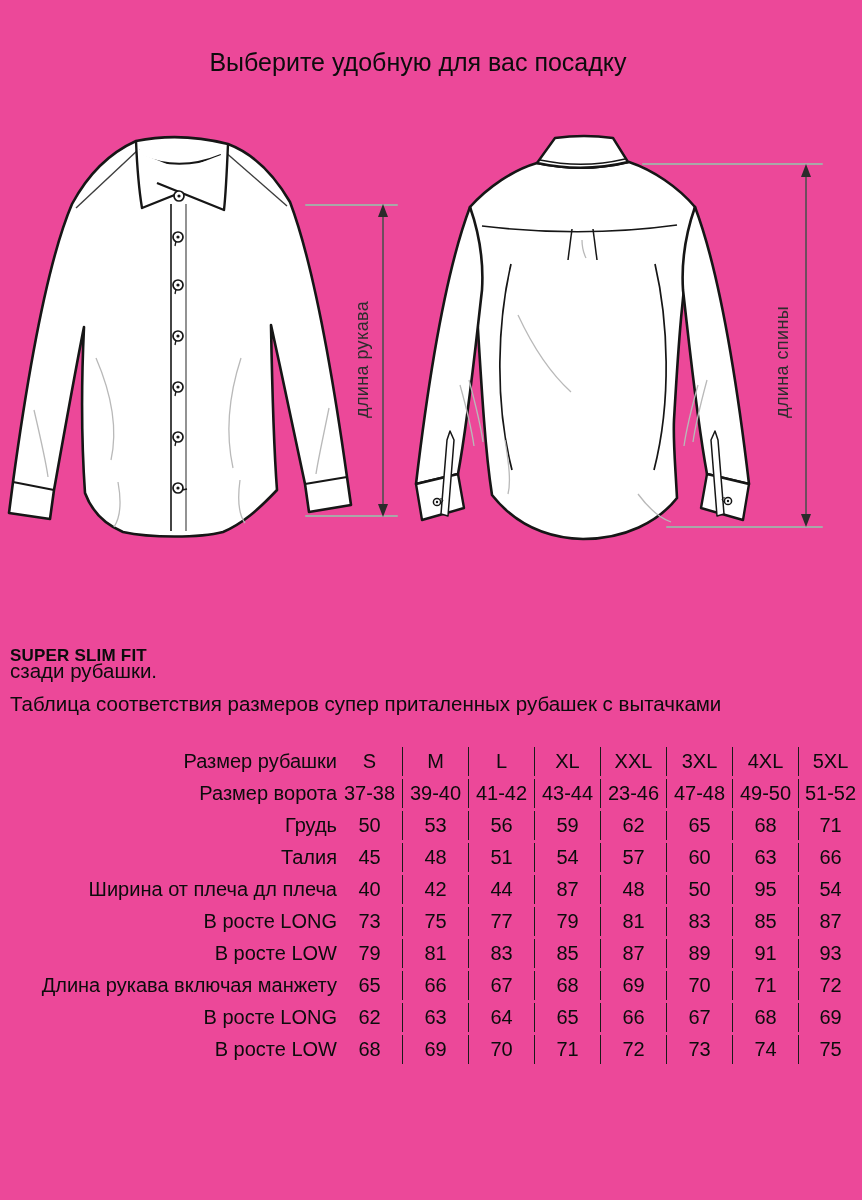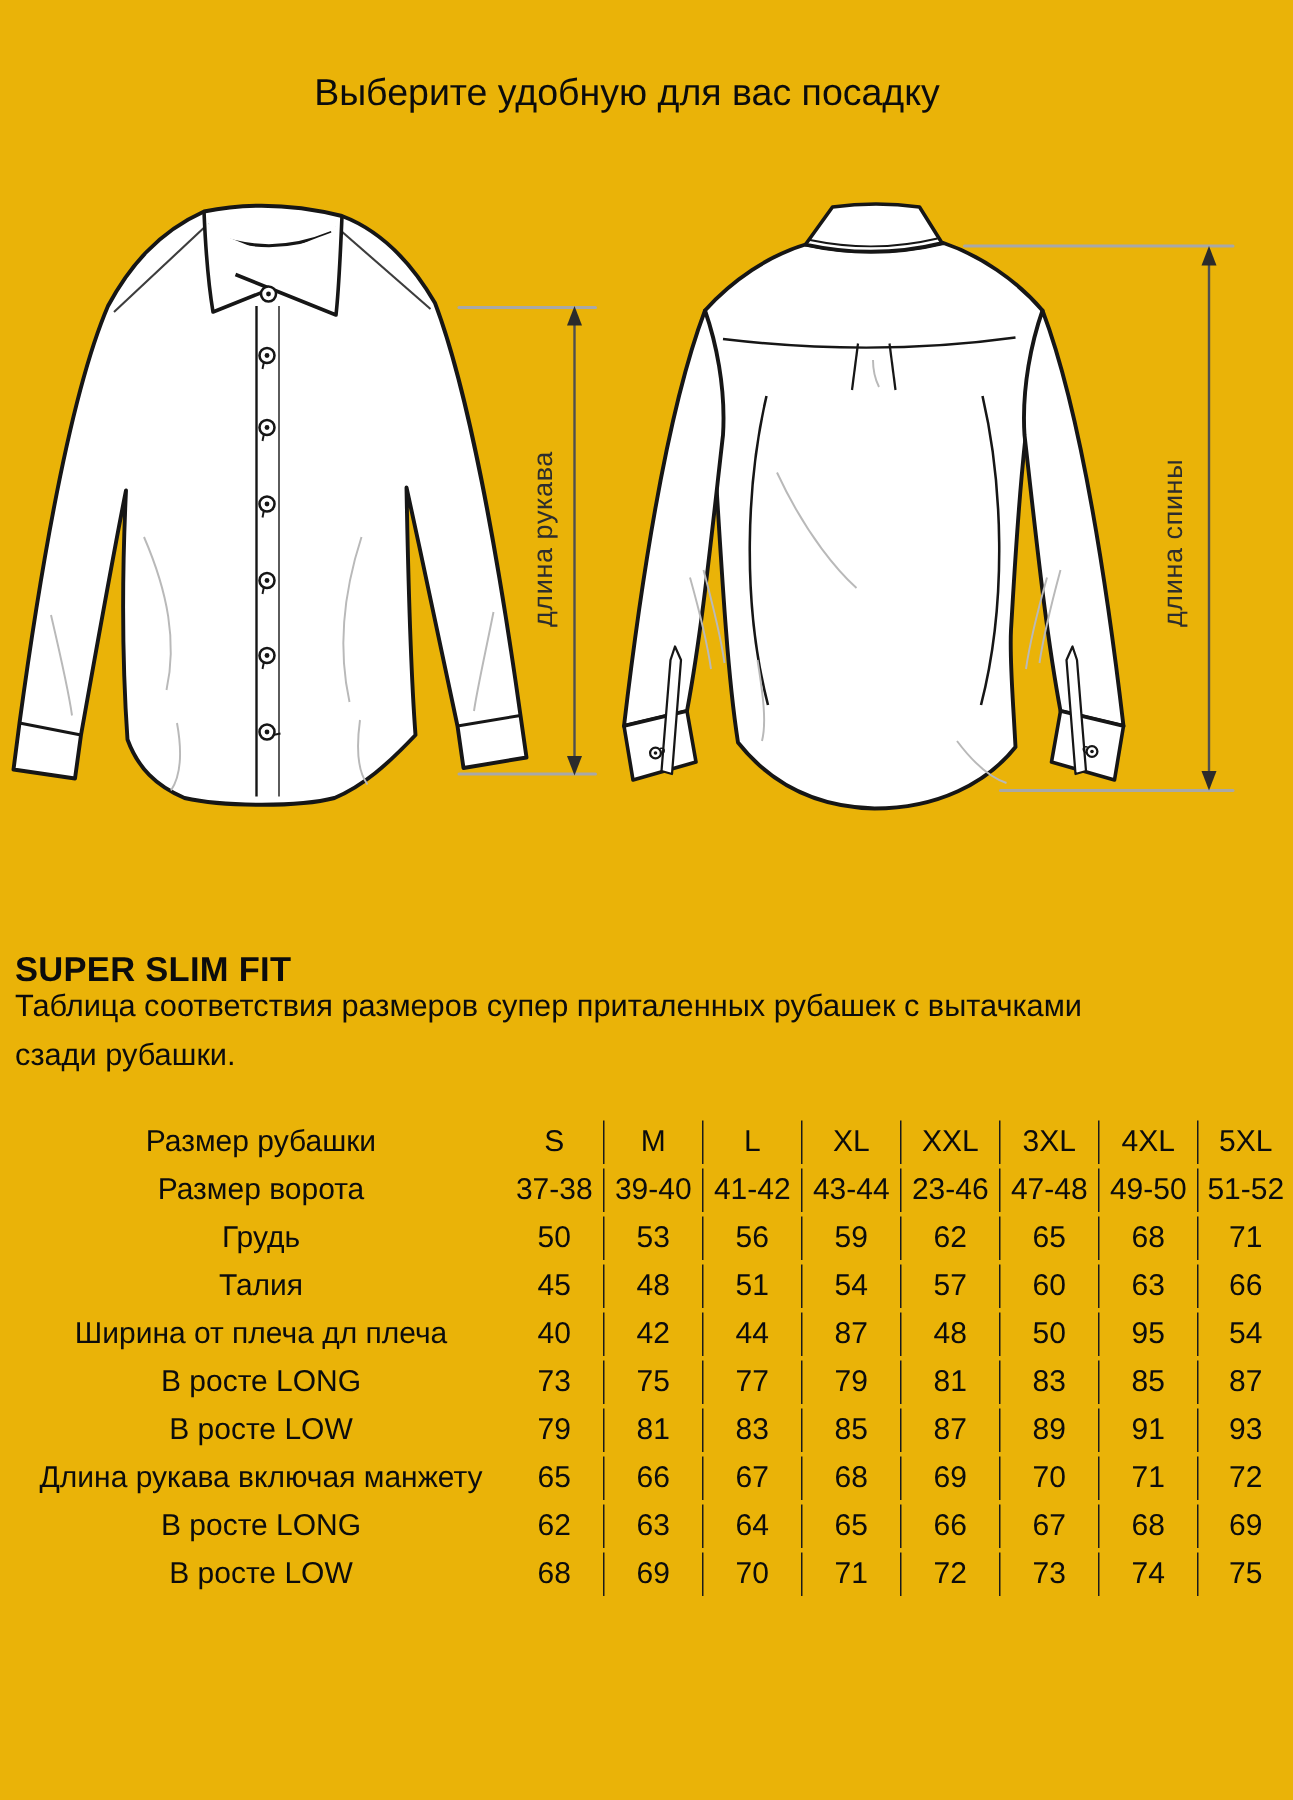--- a/index.html
+++ b/index.html
@@ -1,33 +1,33 @@
 <!DOCTYPE html>
 <html><head>
 <meta charset="utf-8">
 <style>
   html,body{margin:0;padding:0;background:#fff;}
-  #page{position:relative;width:862px;height:1200px;background:#eab308;overflow:hidden;
+  #page{position:relative;width:862px;height:1200px;background:#ec4899;overflow:hidden;
         font-family:"Liberation Sans","DejaVu Sans",sans-serif;color:#000;}
   #title{position:absolute;top:48px;left:0;width:836px;text-align:center;
          font-size:25px;color:#0c0c0c;}
   .shirt-svg{position:absolute;}
   #front-svg{left:0;top:110px;}
   #back-svg{left:410px;top:110px;}
   .vlabel{position:absolute;writing-mode:vertical-rl;transform:rotate(180deg);
           font-size:18px;color:#2d2d2d;letter-spacing:.4px;text-align:center;white-space:nowrap;}
   #sleeve-label{left:352px;top:308px;height:110px;width:24px;}
   #back-label{left:772px;top:308px;height:110px;width:24px;}
-  #fit-heading{position:absolute;left:10px;top:633px;font-size:23px;font-weight:bold;
+  #fit-heading{position:absolute;left:10px;top:646px;font-size:17px;font-weight:bold;
                letter-spacing:.2px;color:#0c0c0c;}
   #fit-desc{position:absolute;left:10px;top:654px;font-size:20.5px;line-height:33px;color:#0c0c0c;}
   #size-table{position:absolute;left:10px;top:744px;width:852px;table-layout:fixed;
               border-collapse:separate;border-spacing:0 3px;font-size:20px;color:#0c0c0c;}
   #size-table td{padding:0;height:29px;vertical-align:middle;overflow:hidden;white-space:nowrap;}
-  #size-table td.lbl{text-align:center;padding-left:1px;}
+  #size-table td.lbl{text-align:right;padding-left:1px;}
   #size-table td.val{text-align:center;border-right:1px solid #1a1a1a;}
   #size-table td.val:last-child{border-right:none;}
 </style>
 </head>
 <body>
 
 <div id="page">
 
   <div id="title">Выберите удобную для вас посадку</div>
 
@@ -166,22 +166,22 @@
       <path d="M145,28 Q174,24 203,28 L218,52 Q173,63 127,53 Z" fill="#ffffff" stroke="#161616" stroke-width="2.4" stroke-linejoin="round"></path>
       <path d="M130,50 Q173,59 215,49" stroke="#161616" stroke-width="1.3" fill="none"></path>
     </g>
   </svg>
 
   <div id="sleeve-label" class="vlabel">длина рукава</div>
   <div id="back-label" class="vlabel">длина спины</div>
 
   <div id="fit-heading">SUPER SLIM FIT</div>
   <div id="fit-desc">
+    <div>сзади рубашки.</div>
     <div>Таблица соответствия размеров супер приталенных рубашек с вытачками</div>
-    <div>сзади рубашки.</div>
   </div>
 
   <table id="size-table">
     <colgroup>
       <col style="width:327px">
         <col style="width:66px">
         <col style="width:66px">
       <col style="width:66px">
         <col style="width:66px">
         <col style="width:66px">

